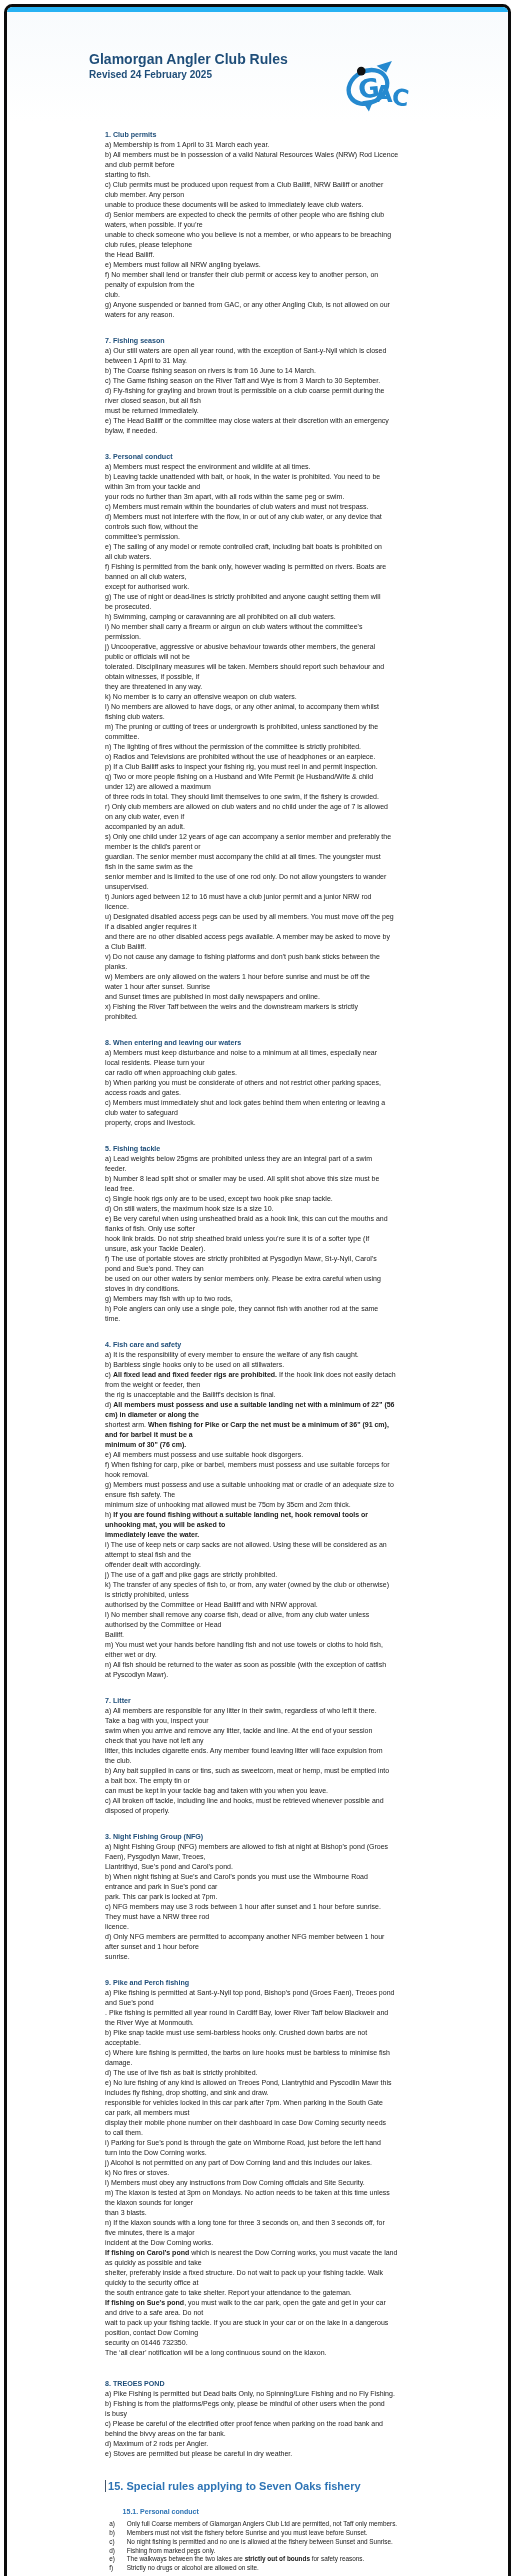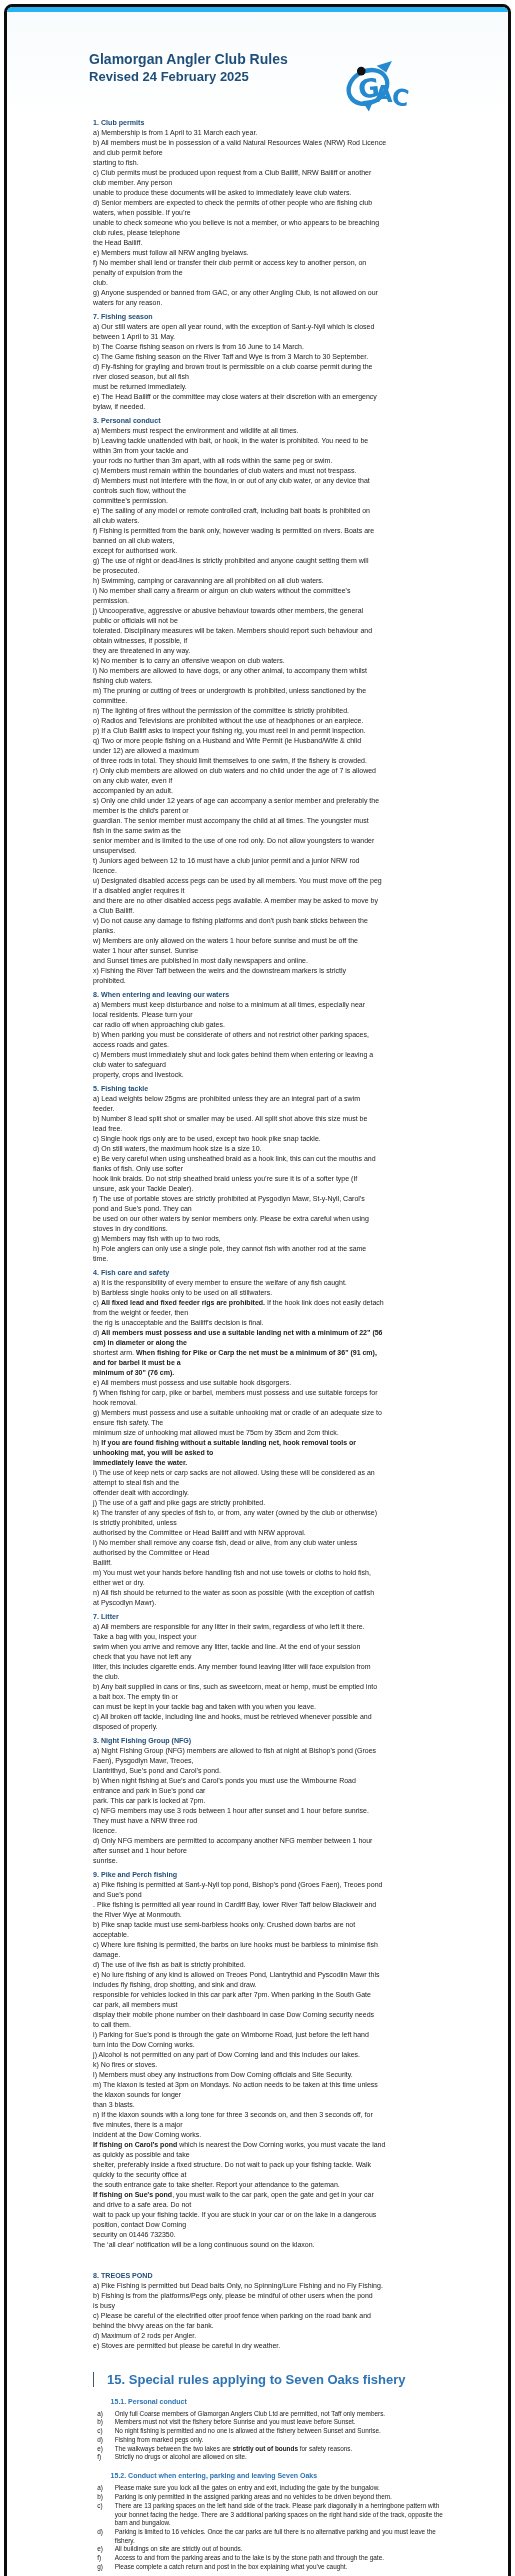--- a/index.html
+++ b/index.html
@@ -23,52 +23,52 @@
   }
 
   header { display: flex; justify-content: space-between; align-items: flex-start; }
   h1.doc-title {
     margin: 7.2px 0 2.1px 0;
     font-size: 14px;
     color: #1f4e79;
     letter-spacing: 0px;
   }
   .revised {
-    font-size: 13px;
+    font-size: 10px;
     font-weight: bold;
     color: #1f4e79;
     margin-bottom: 11px;
   }
   .logo-wrap { margin: 14.4px 36px 0 0; }
 
-  section { margin: 4px; }
+  section { margin: 16px; }
   h2.h-main {
     font-size: 7.1px;
     color: #1f4e79;
     margin: 0;
     line-height: 10px;
     font-weight: bold;
   }
   .gap-lg { margin-top: 20.6px !important; }
   .para {
     margin: 0;
     font-size: 7px;
     line-height: 10px;
     color: #1a1a1a;
     white-space: pre-line;
     width: 340px;
   }
   .para b { font-weight: bold; }
 
   h2.h-special {
-    font-size: 13px;
+    font-size: 11px;
     color: #2e74b5;
     margin: 21.6px 0 5.2px 0;
     border-left: 1px solid #44546a;
-    padding-left: 13px;
+    padding-left: 2px;
     width: fit-content;
     font-weight: bold;
   }
   h2.h-sub {
     font-size: 7px;
     color: #2e74b5;
     margin: 10.3px 0 5.2px 17.5px;
     font-weight: bold;
   }
   .lettered { margin: 0 0 0 4.1px; }

